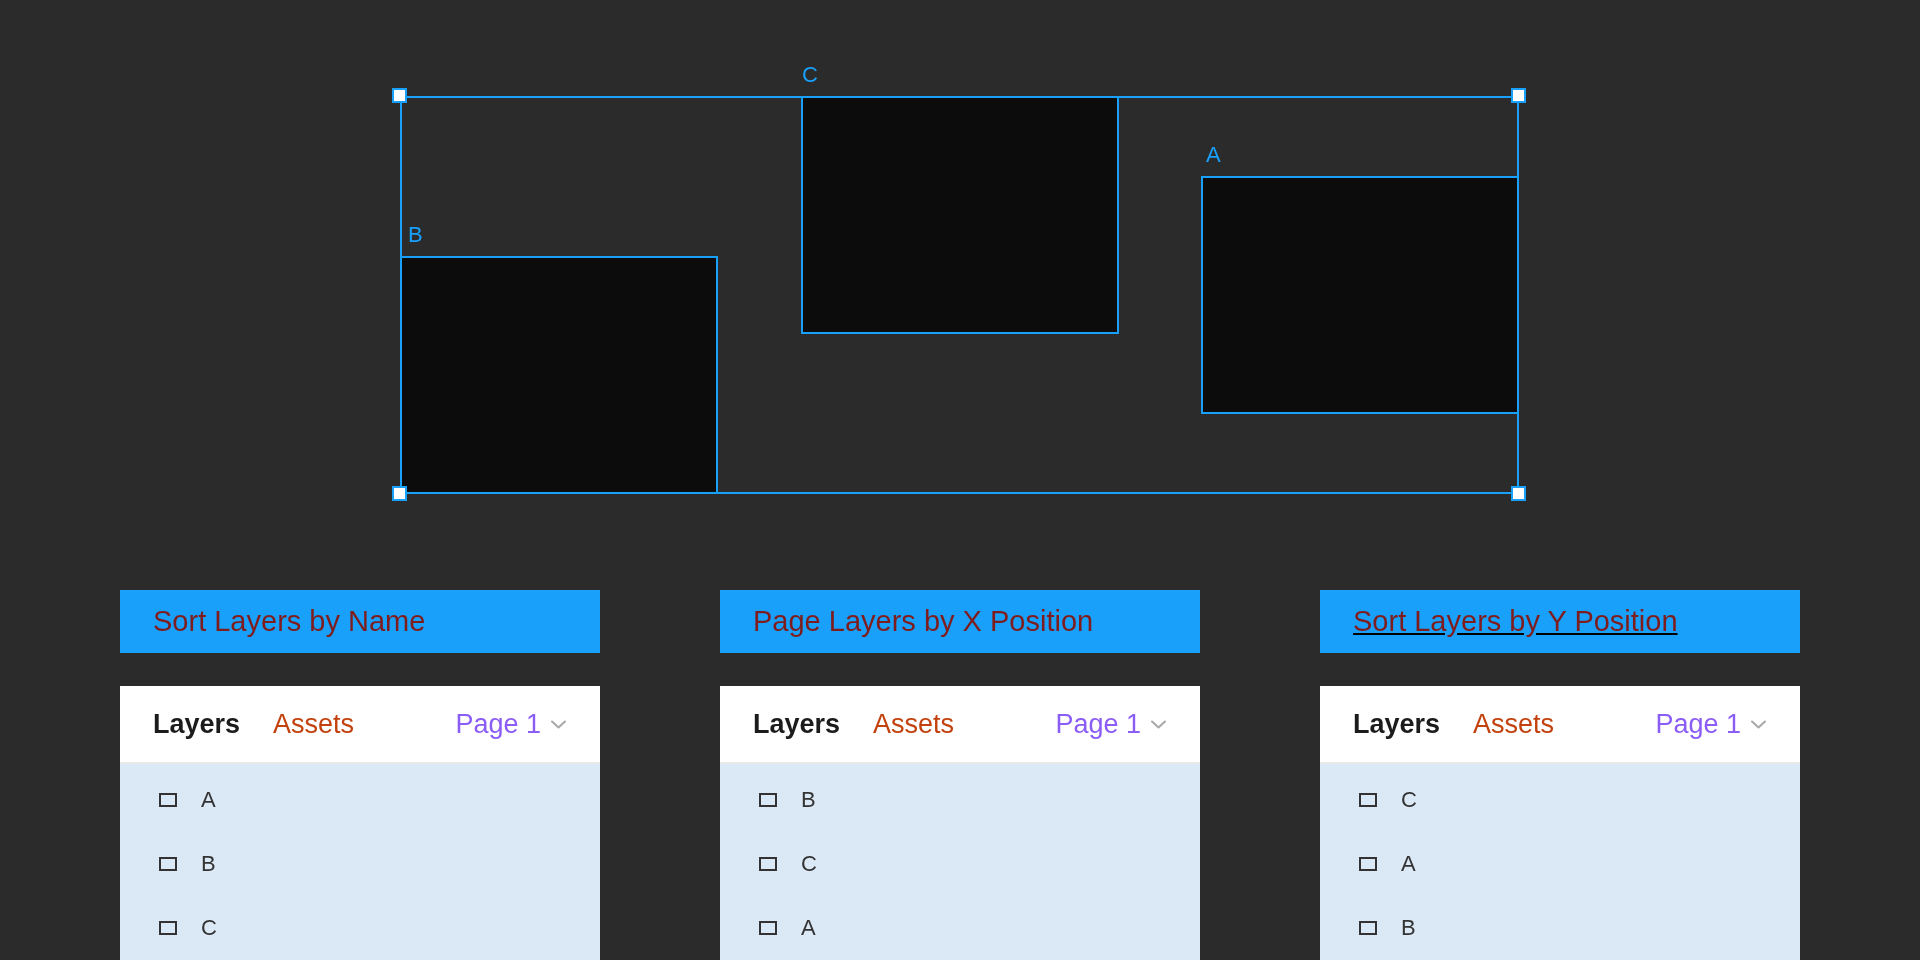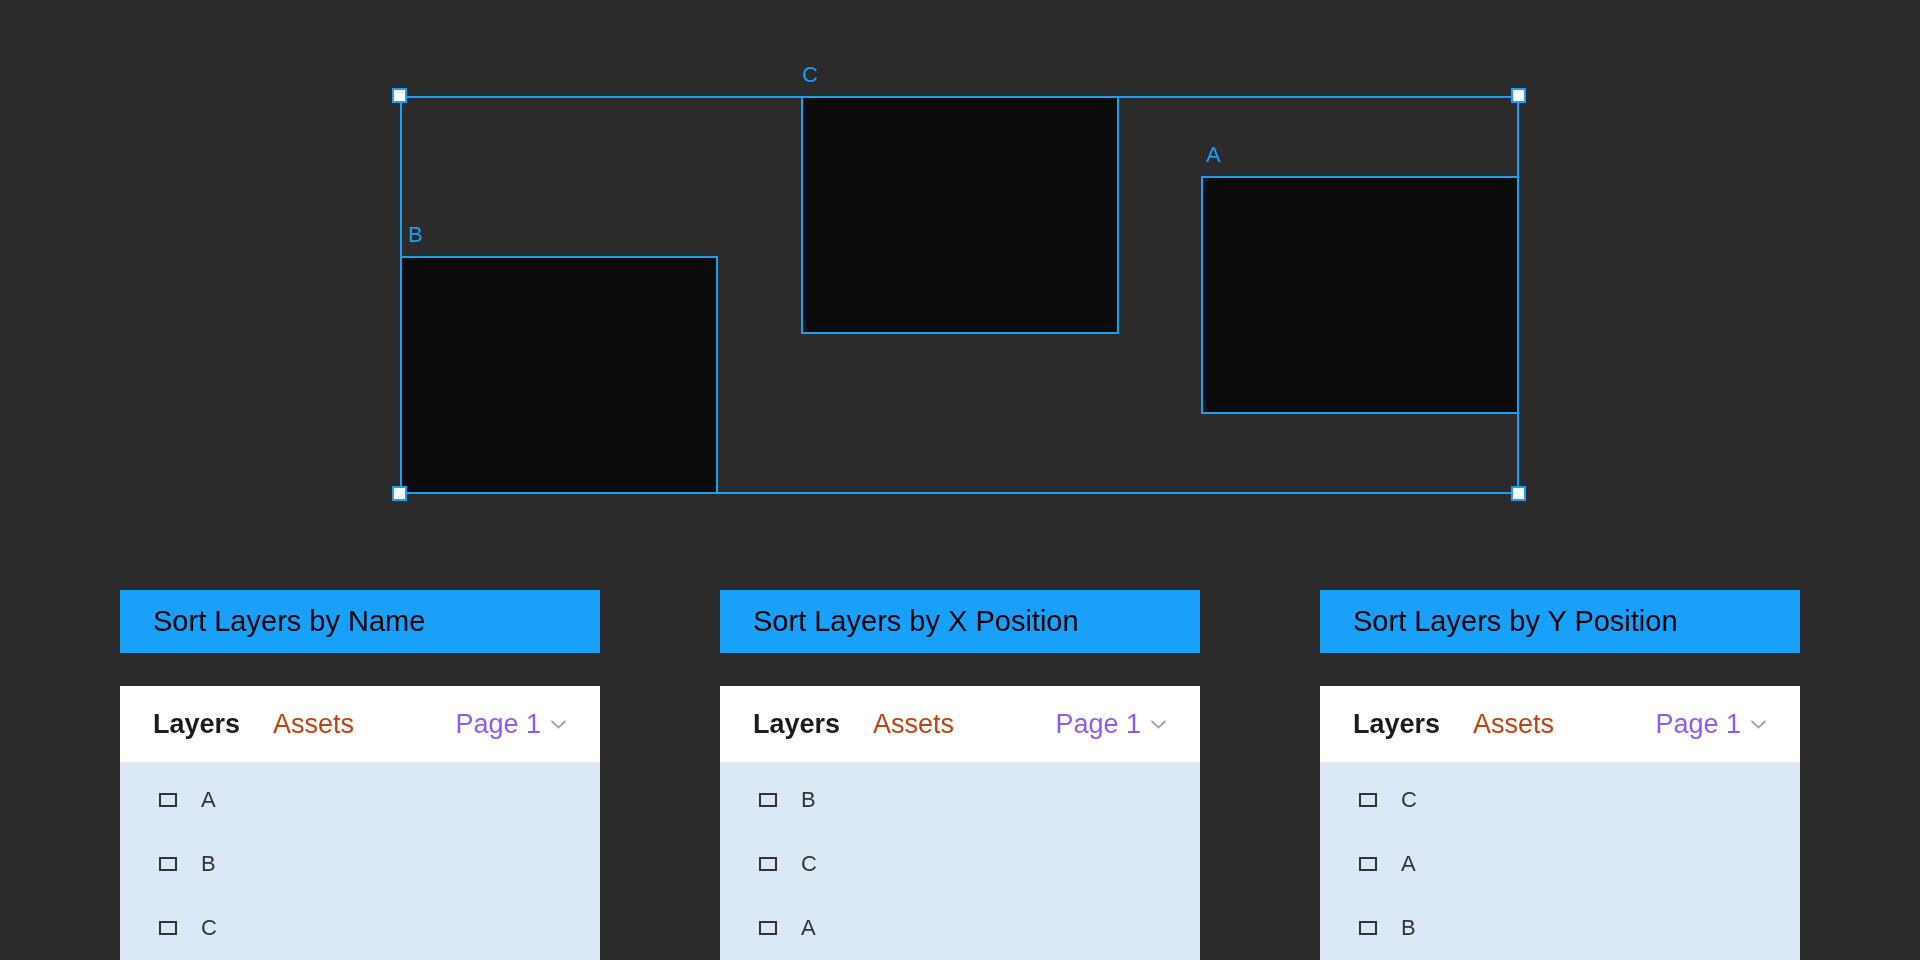--- a/index.html
+++ b/index.html
@@ -58,27 +58,27 @@
   .handle-br { left: 1511px; top: 486px; }
 
   
   .column {
     position: absolute;
     top: 590px;
     width: 480px;
   }
   .col-0 { left: 120px; }
   .col-1 { left: 720px; }
-  .col-2 { left: 1320px; }
+  .col-2 { left: 1320px; text-decoration: underline; }
 
   .sort-button {
     width: 480px;
     height: 63px;
     background: #18a0fb;
-    color: #000000;
+    color: #7f1d1d;
     font-size: 29px;
     line-height: 63px;
     padding-left: 33px;
     box-sizing: border-box;
     cursor: pointer;
     white-space: nowrap;
   }
 
   .layers-panel {
     position: absolute;
@@ -176,21 +176,21 @@
       </div>
       <div class="layer-row">
         <span class="layer-icon"></span>
         <span class="layer-name">C</span>
       </div>
     </div>
   </div>
 </div>
 
 <div class="column col-1">
-  <div class="sort-button">Sort Layers by X Position</div>
+  <div class="sort-button">Page Layers by X Position</div>
   <div class="layers-panel">
     <div class="panel-header">
       <span class="tab-layers">Layers</span>
       <span class="tab-assets">Assets</span>
       <span class="page-selector">
         <span>Page 1</span>
         <svg class="chevron" width="17" height="11" viewBox="0 0 17 11">
           <polyline points="2,2.5 8.5,8.5 15,2.5" fill="none" stroke="#a8a8a8" stroke-width="2" stroke-linecap="round" stroke-linejoin="round"></polyline>
         </svg>
       </span>

